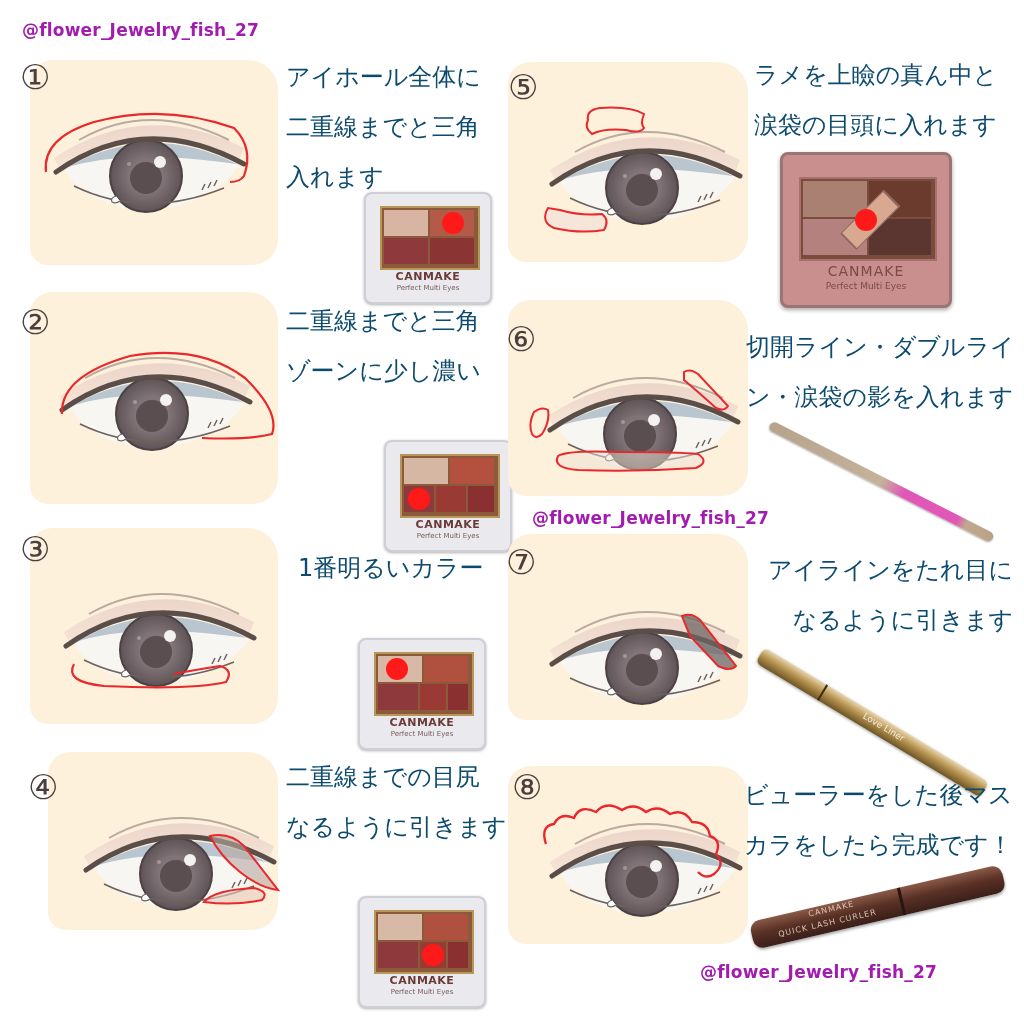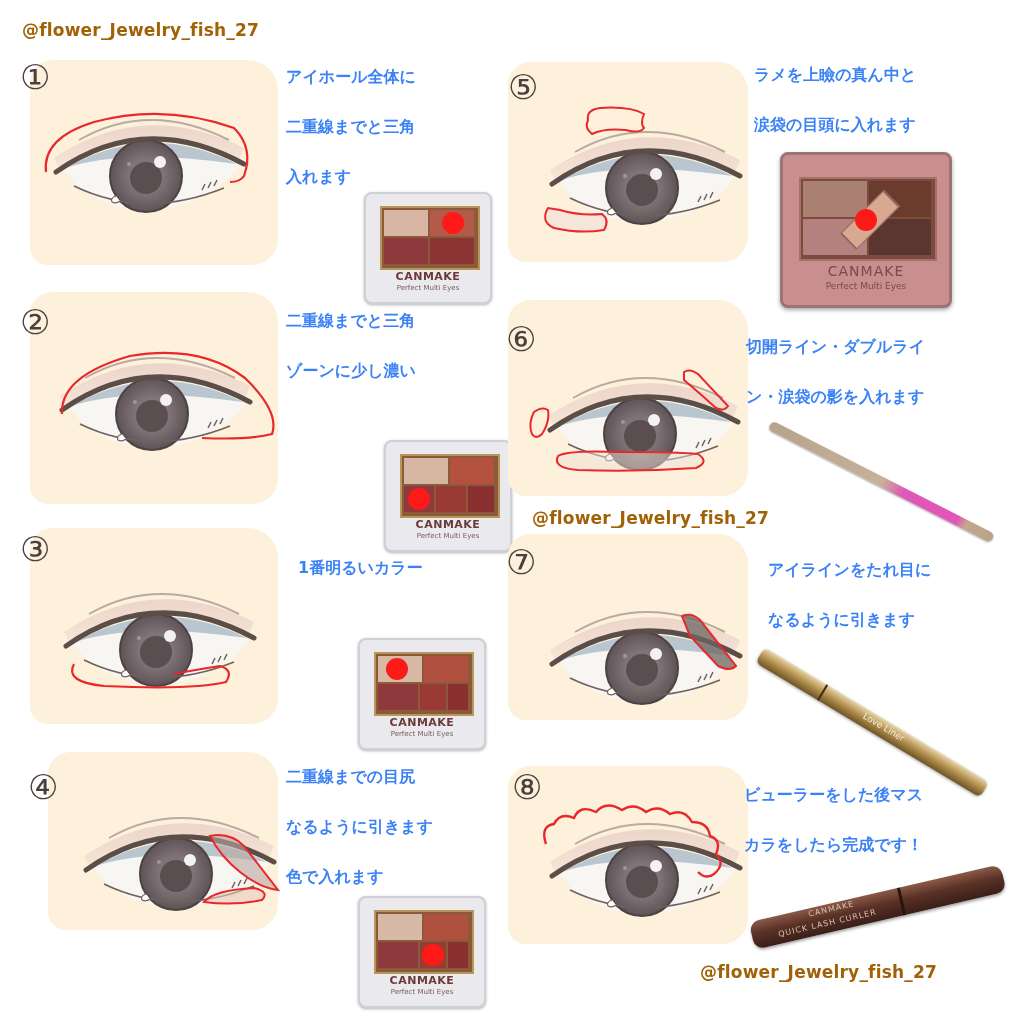--- a/index.html
+++ b/index.html
@@ -1,26 +1,26 @@
 <!DOCTYPE html>
 <html><head>
 <meta charset="utf-8">
 <style>
   html, body { margin:0; padding:0; background:#ffffff; }
   body { width:1024px; height:1024px; position:relative; overflow:hidden;
          font-family:"DejaVu Sans","Liberation Sans",sans-serif; color:#4a3a38; }
   .watermark { position:absolute; font-family:"DejaVu Sans","Liberation Sans",sans-serif;
-               font-weight:bold; font-size:17px; color:#a16207; letter-spacing:0.2px; }
+               font-weight:bold; font-size:17px; color:#a21caf; letter-spacing:0.2px; }
   .step { position:absolute; }
   .num { position:absolute; font-size:34px; color:#4b3f3e; font-family:"DejaVu Sans",sans-serif; line-height:1; }
   .skin { position:absolute; background:#fdf1dc; border-radius:22px 30px 26px 18px;
           filter:blur(0.6px); }
   .eye-svg { position:absolute; }
-  .instr { position:absolute; font-weight:bold; font-size:16px; line-height:50px;
-           color:#3b82f6; white-space:nowrap; font-family:"DejaVu Sans","Liberation Sans",sans-serif; }
+  .instr { position:absolute; font-weight:normal; font-size:24px; line-height:50px;
+           color:#0c4a6e; white-space:nowrap; font-family:"DejaVu Sans","Liberation Sans",sans-serif; }
   .instr div { height:50px; }
   .palette { position:absolute; width:124px; height:108px; background:#e9e9ee;
              border:2px solid #cfcfd6; border-radius:8px; box-shadow:0 1px 3px rgba(0,0,0,0.3); }
   .palette .tray { position:absolute; left:14px; top:12px; width:96px; height:60px;
                    background:#8a5a3a; border:2px solid #b89559; }
   .palette .pan { position:absolute; }
   .palette .brand { position:absolute; left:0; right:0; top:76px; text-align:center;
                     font-size:11px; font-weight:bold; color:#6b3a38; letter-spacing:0.5px; }
   .palette .sub { position:absolute; left:0; right:0; top:90px; text-align:center;
                   font-size:7px; color:#7a5a58; }
@@ -152,21 +152,20 @@
   <div class="skin" style="left:48px;top:752px;width:230px;height:178px;"></div>
   <div class="num" style="left:28px;top:770px;">④</div>
   <svg class="eye-svg" style="left:64px;top:776px;" width="240" height="160" viewBox="0 0 240 160">
     <use href="#eyeBase"></use>
     <path d="M146,60 Q166,56 180,70 Q200,96 214,114 Q196,112 176,96 Q156,80 146,60 Z" fill="#b9a6a1" fill-opacity="0.6" stroke="#e8282b" stroke-width="2"></path>
     <path d="M140,126 Q150,114 190,112 Q206,116 198,124 Q170,130 140,126 Z" fill="#e7cbbd" fill-opacity="0.6" stroke="#e8282b" stroke-width="2"></path>
   </svg>
   <div class="instr" style="left:286px;top:752px;">
     <div>二重線までの目尻</div>
     <div>なるように引きます</div>
-    <div>色で入れます</div>
   </div>
   <div class="palette" style="left:358px;top:896px;">
     <div class="tray">
       <div class="pan" style="left:2px;top:2px;width:44px;height:26px;background:#d8b9a6;"></div>
       <div class="pan" style="left:48px;top:2px;width:44px;height:26px;background:#b0503e;"></div>
       <div class="pan" style="left:2px;top:30px;width:40px;height:26px;background:#8e3a3c;"></div>
       <div class="pan" style="left:44px;top:30px;width:26px;height:26px;background:#9a3a34;"></div>
       <div class="pan" style="left:72px;top:30px;width:20px;height:26px;background:#8a3030;"></div>
     </div>
     <div class="dot" style="left:62px;top:46px;"></div>
@@ -220,21 +219,21 @@
   <div class="watermark" style="left:532px;top:508px;">@flower_Jewelry_fish_27</div>
 </div>
 
 <div class="step">
   <div class="skin" style="left:508px;top:534px;width:240px;height:186px;"></div>
   <div class="num" style="left:506px;top:545px;">⑦</div>
   <svg class="eye-svg" style="left:530px;top:570px;" width="240" height="160" viewBox="0 0 240 160">
     <use href="#eyeBase"></use>
     <path d="M152,46 Q162,42 170,50 L206,96 Q200,102 188,96 L160,66 Z" fill="#6e6462" fill-opacity="0.75" stroke="#e8282b" stroke-width="2"></path>
   </svg>
-  <div class="instr" style="left:768px;top:545px;">
+  <div class="instr" style="left:768px;top:545px;text-align:right;">
     <div>アイラインをたれ目に</div>
     <div>なるように引きます</div>
   </div>
   <div class="pen" style="left:760px;top:646px;width:262px;height:18px;transform:rotate(31deg);
        background:linear-gradient(180deg,#e9d7b1 0%,#b89552 45%,#6c5424 100%);
        box-shadow:0 1px 3px rgba(0,0,0,0.35);">
     <div style="position:absolute;left:72px;top:0;width:2px;height:18px;background:#3d2c14;"></div>
     <div style="position:absolute;left:120px;top:2px;font-size:9px;color:#f5eee0;white-space:nowrap;">Love Liner</div>
   </div>
 </div>

